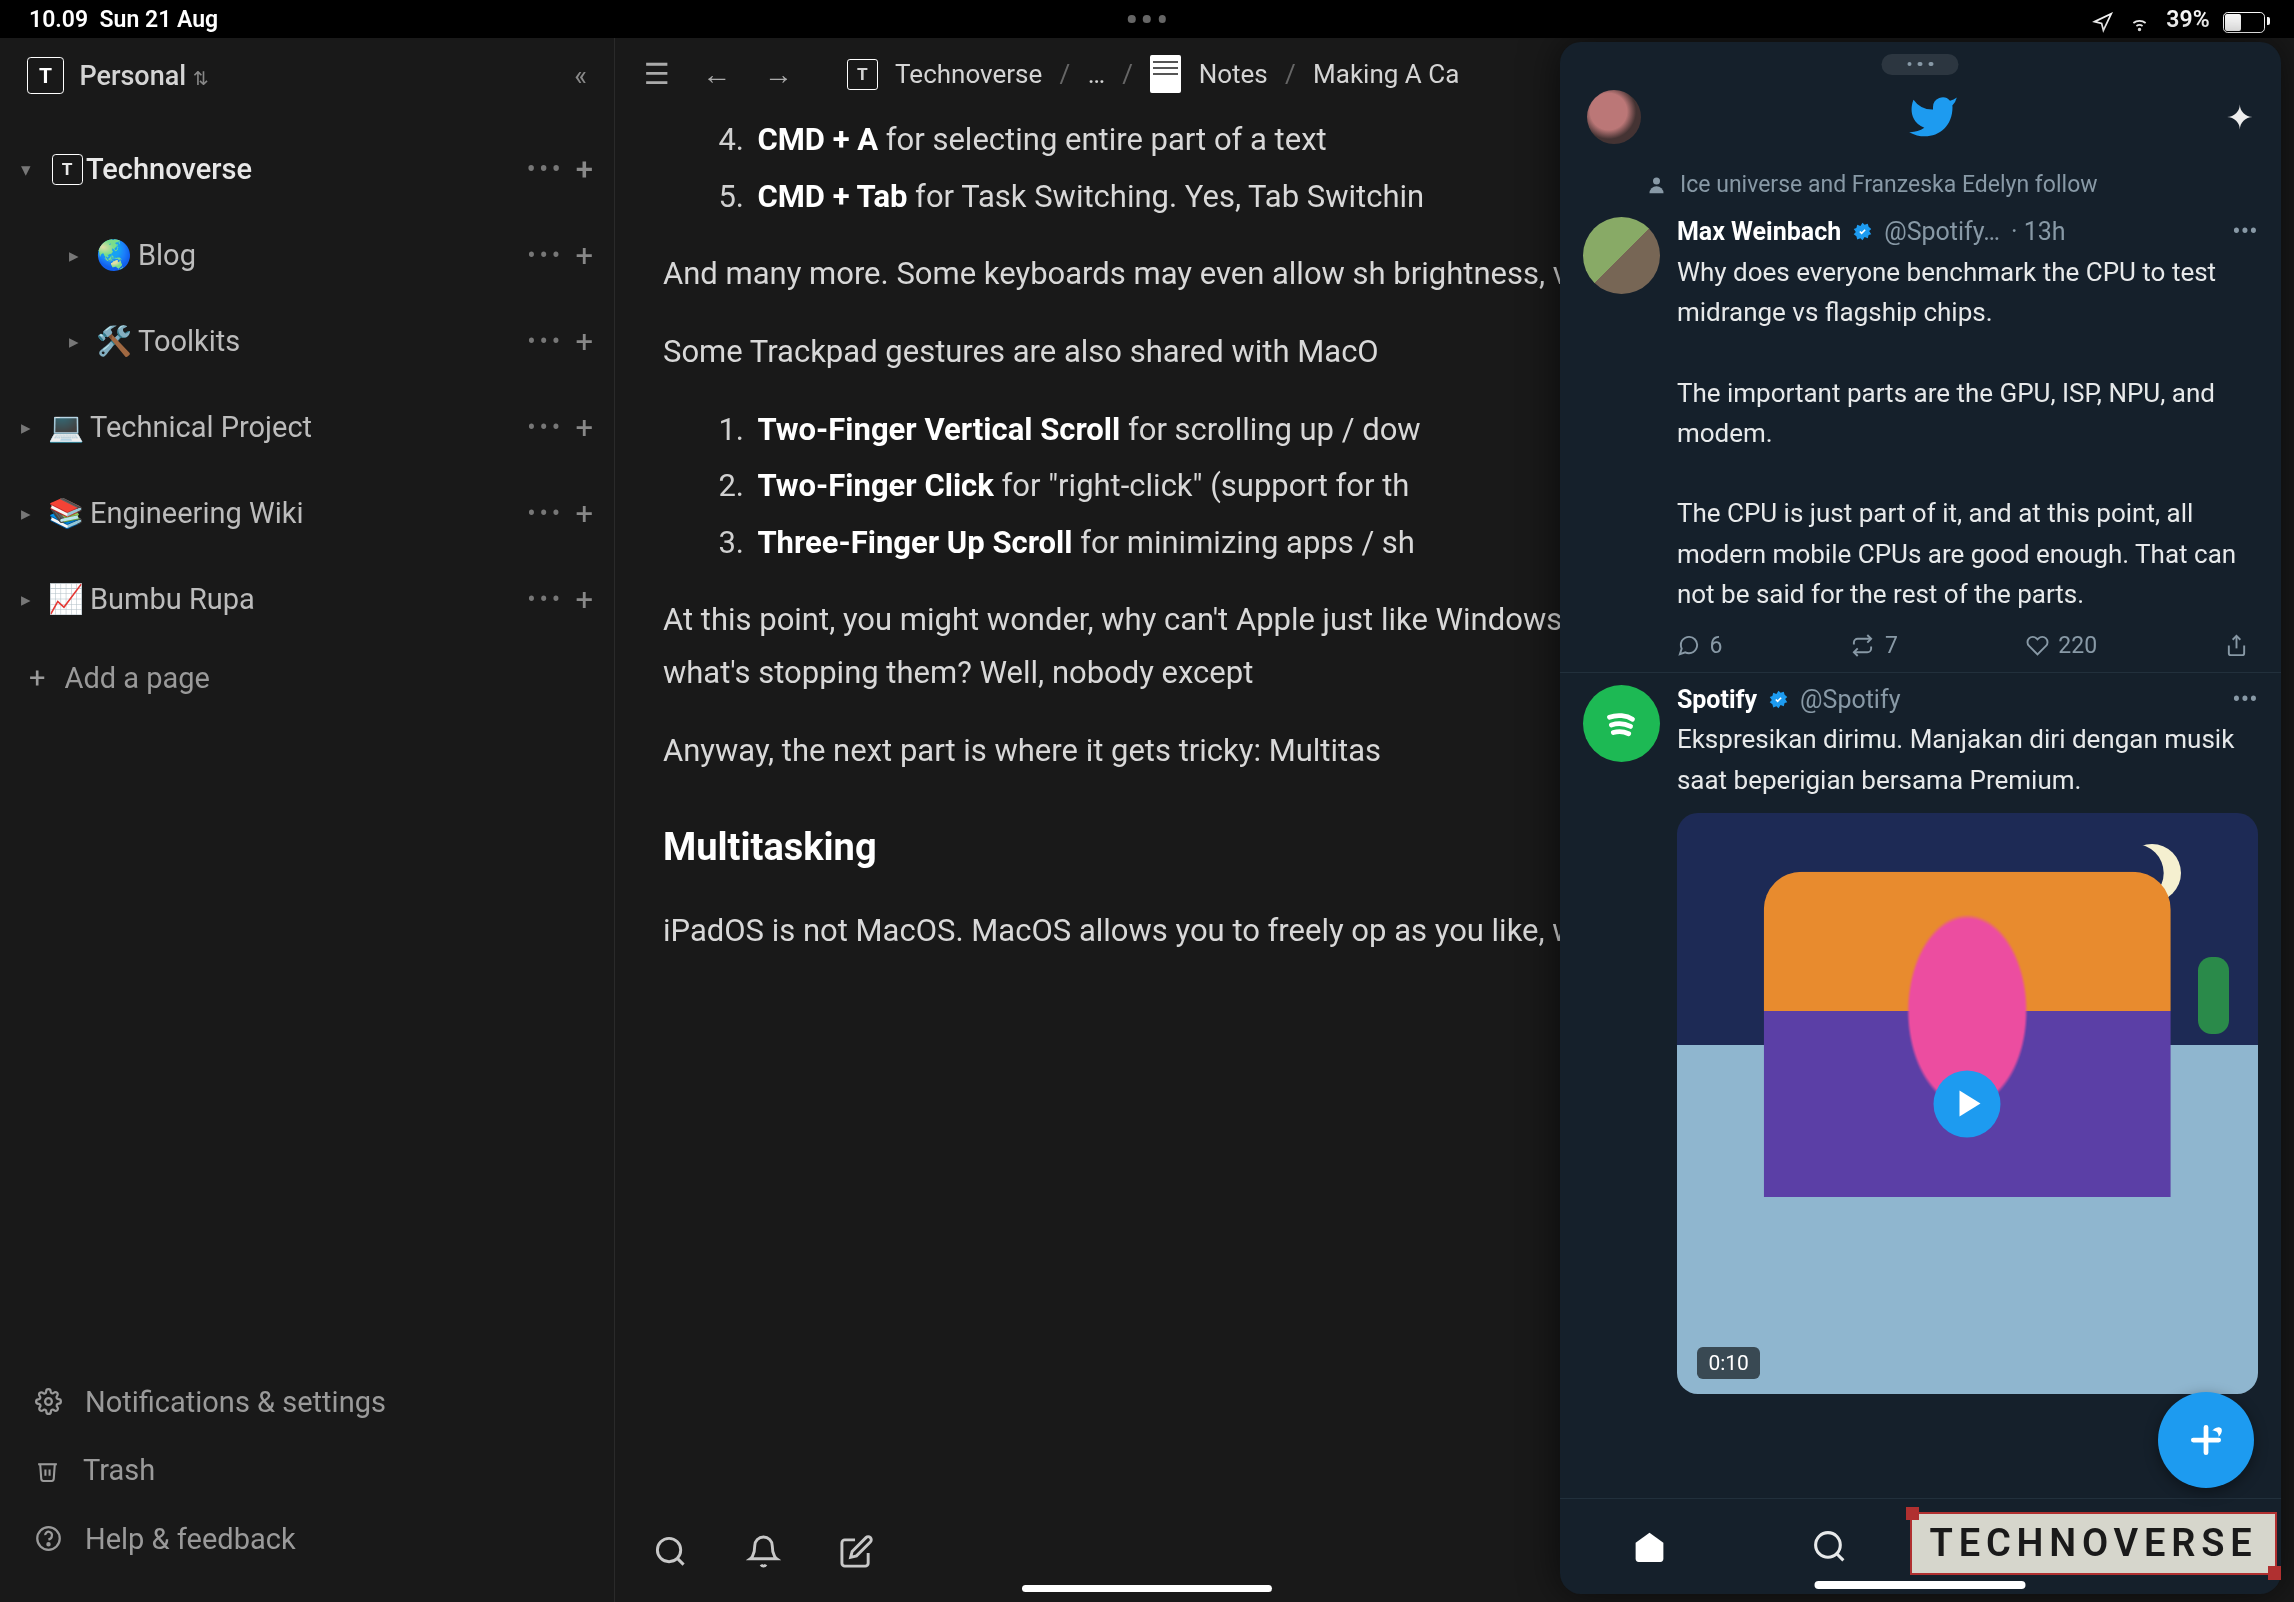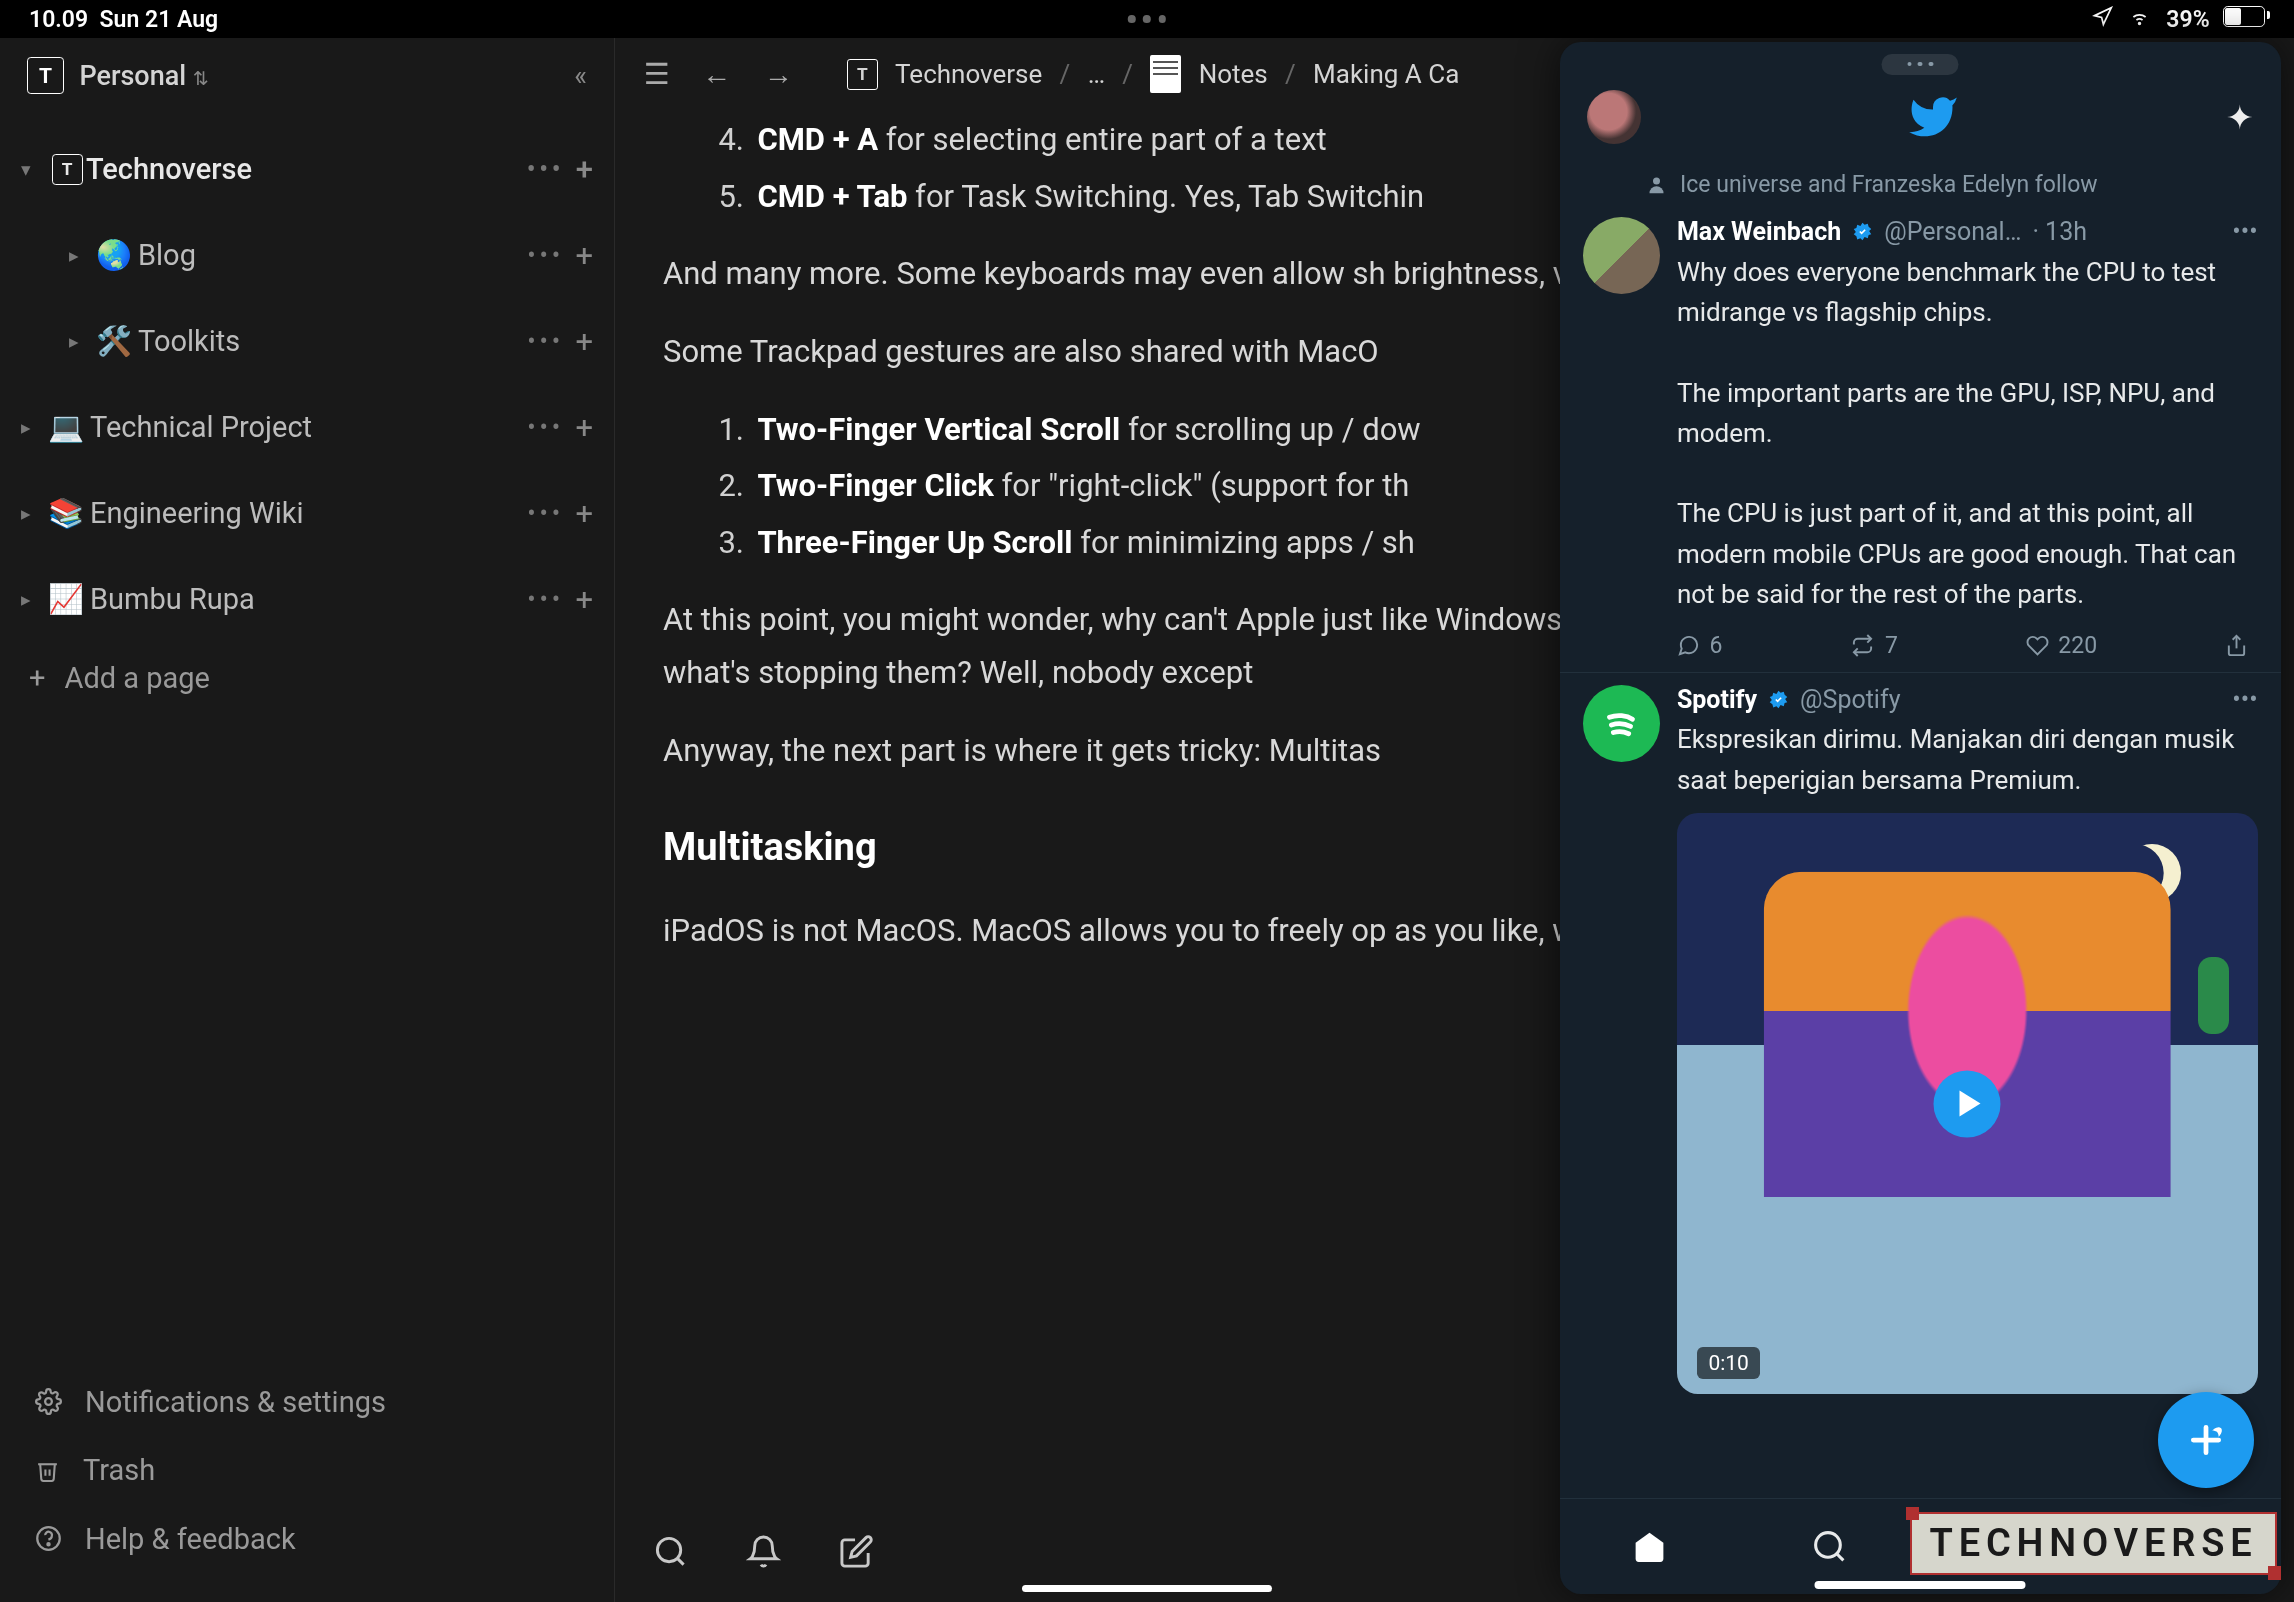--- a/index.html
+++ b/index.html
@@ -3,21 +3,21 @@
 <meta charset="utf-8">
 <style>
 * { margin:0; padding:0; box-sizing:border-box; font-family:-apple-system,BlinkMacSystemFont,"Segoe UI",Roboto,sans-serif; }
 body { width:2294px; height:1602px; background:#000; color:#fff; overflow:hidden; position:relative; }
 
 
 .status-bar { position:absolute; top:0; left:0; right:0; height:38px; display:flex; align-items:center; padding:0 29px; font-size:23px; font-weight:600; color:#fff; }
 .status-left { flex:1; }
 .status-center { position:absolute; left:50%; transform:translateX(-50%); display:flex; gap:7.7px; }
 .status-center .dot { width:7.7px; height:7.7px; border-radius:50%; background:#666; }
-.status-right { display:flex; align-items:flex-start; gap:13.4px; font-size:23px; }
+.status-right { display:flex; align-items:flex-end; gap:13.4px; font-size:23px; }
 .battery { display:inline-flex; align-items:center; gap:3.8px; }
 .battery-body { width:42px; height:21px; border:1.9px solid #fff; border-radius:4.8px; position:relative; }
 .battery-body::after { content:""; position:absolute; right:-5.8px; top:4.8px; width:2.9px; height:7.7px; background:#fff; border-radius:0 1.9px 1.9px 0; }
 .battery-fill { position:absolute; left:1px; top:1px; bottom:1px; width:39%; background:#fff; border-radius:1.9px; }
 
 
 .split { position:absolute; top:38px; left:0; right:0; bottom:0; display:flex; }
 
 
 .sidebar { width:615px; background:#191919; display:flex; flex-direction:column; border-right:1px solid #2a2a2a; }
@@ -328,21 +328,21 @@
         <div class="tweet-av av-max"></div>
         <div style="flex:1">
           <div class="tweet-head">
             <span class="nm">Max Weinbach</span>
             <span class="verif">
               <svg width="21" height="21" viewBox="0 0 24 24" fill="#1d9bf0">
                   <path d="M12 2l2.4 2.4L18 3l1 3.6L22 9l-2.4 2.4L22 15l-3 1-1 3.6-3.6-1.4L12 22l-2.4-2.4L6 21l-1-3.6L2 15l2.4-2.4L2 9l3-1 1-3.6 3.6 1.4z"></path>
                   <path d="M9 12l2 2 4-4" stroke="#fff" stroke-width="2" fill="none"></path>
                 </svg>
             </span>
-            <span class="gray">@Personal…</span>
+            <span class="gray">@Spotify…</span>
             <span class="gray">· 13h</span>
             <span class="gray" style="margin-left:auto">•••</span>
           </div>
           <div class="tweet-body">Why does everyone benchmark the CPU to test midrange vs flagship chips.
 
 The important parts are the GPU, ISP, NPU, and modem.
 
 The CPU is just part of it, and at this point, all modern mobile CPUs are good enough. That can not be said for the rest of the parts.</div>
           <div class="tweet-actions">
             <span>

